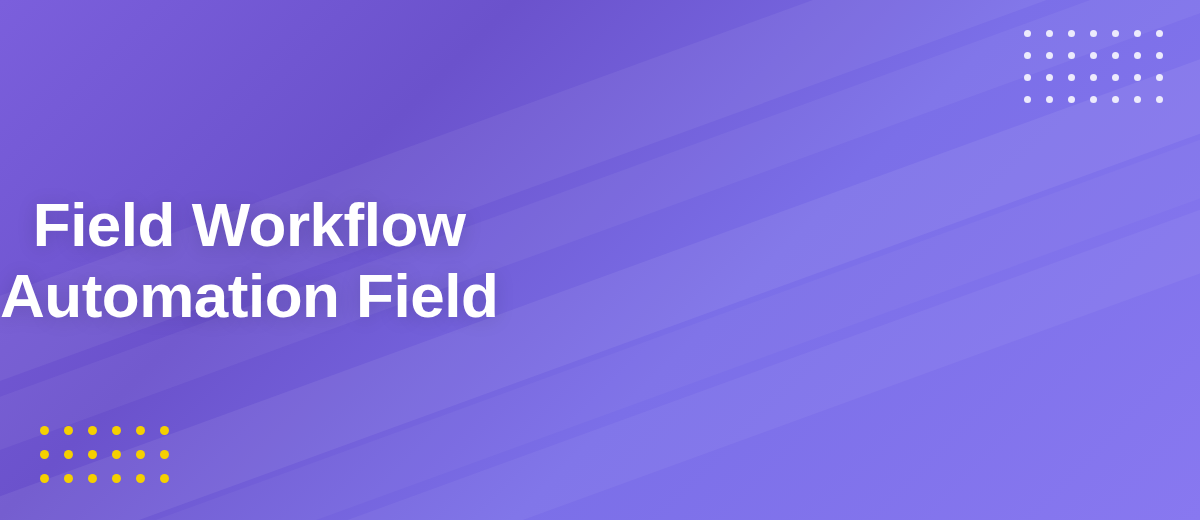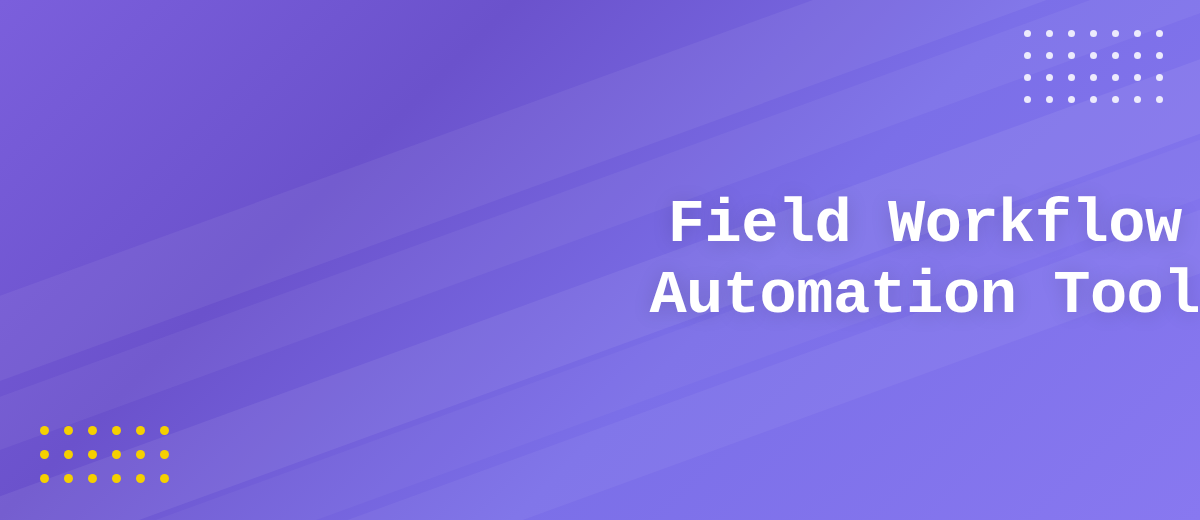--- a/index.html
+++ b/index.html
@@ -15,23 +15,22 @@
       font-family: 'Segoe UI', Arial, sans-serif;
     }
 
     .hero-container {
       width: 1200px;
       height: 520px;
       position: relative;
       background: linear-gradient(135deg, #7B5FDC 0%, #6B52CC 30%, #7B6FE8 60%, #8878F0 100%);
       display: flex;
       align-items: center;
-      justify-content: flex-end;
+      justify-content: flex-start;
       overflow: hidden;
-      font-family: Liberation Mono, monospace;
     }
 
     
     .stripe {
       position: absolute;
       width: 200%;
       height: 60px;
       background: rgba(255, 255, 255, 0.06);
       transform-origin: center center;
     }
@@ -188,17 +187,17 @@
     <div class="dot"></div>
     <div class="dot"></div>
     <div class="dot"></div>
     <div class="dot"></div>
     <div class="dot"></div>
   </div>
 
   <div class="title-container">
     <h1 class="main-title">
       <span>Field Workflow</span><br>
-      <span>Automation Tool</span>
+      <span>Automation Field</span>
     </h1>
   </div>
 
 </div>
 
 </body></html>

